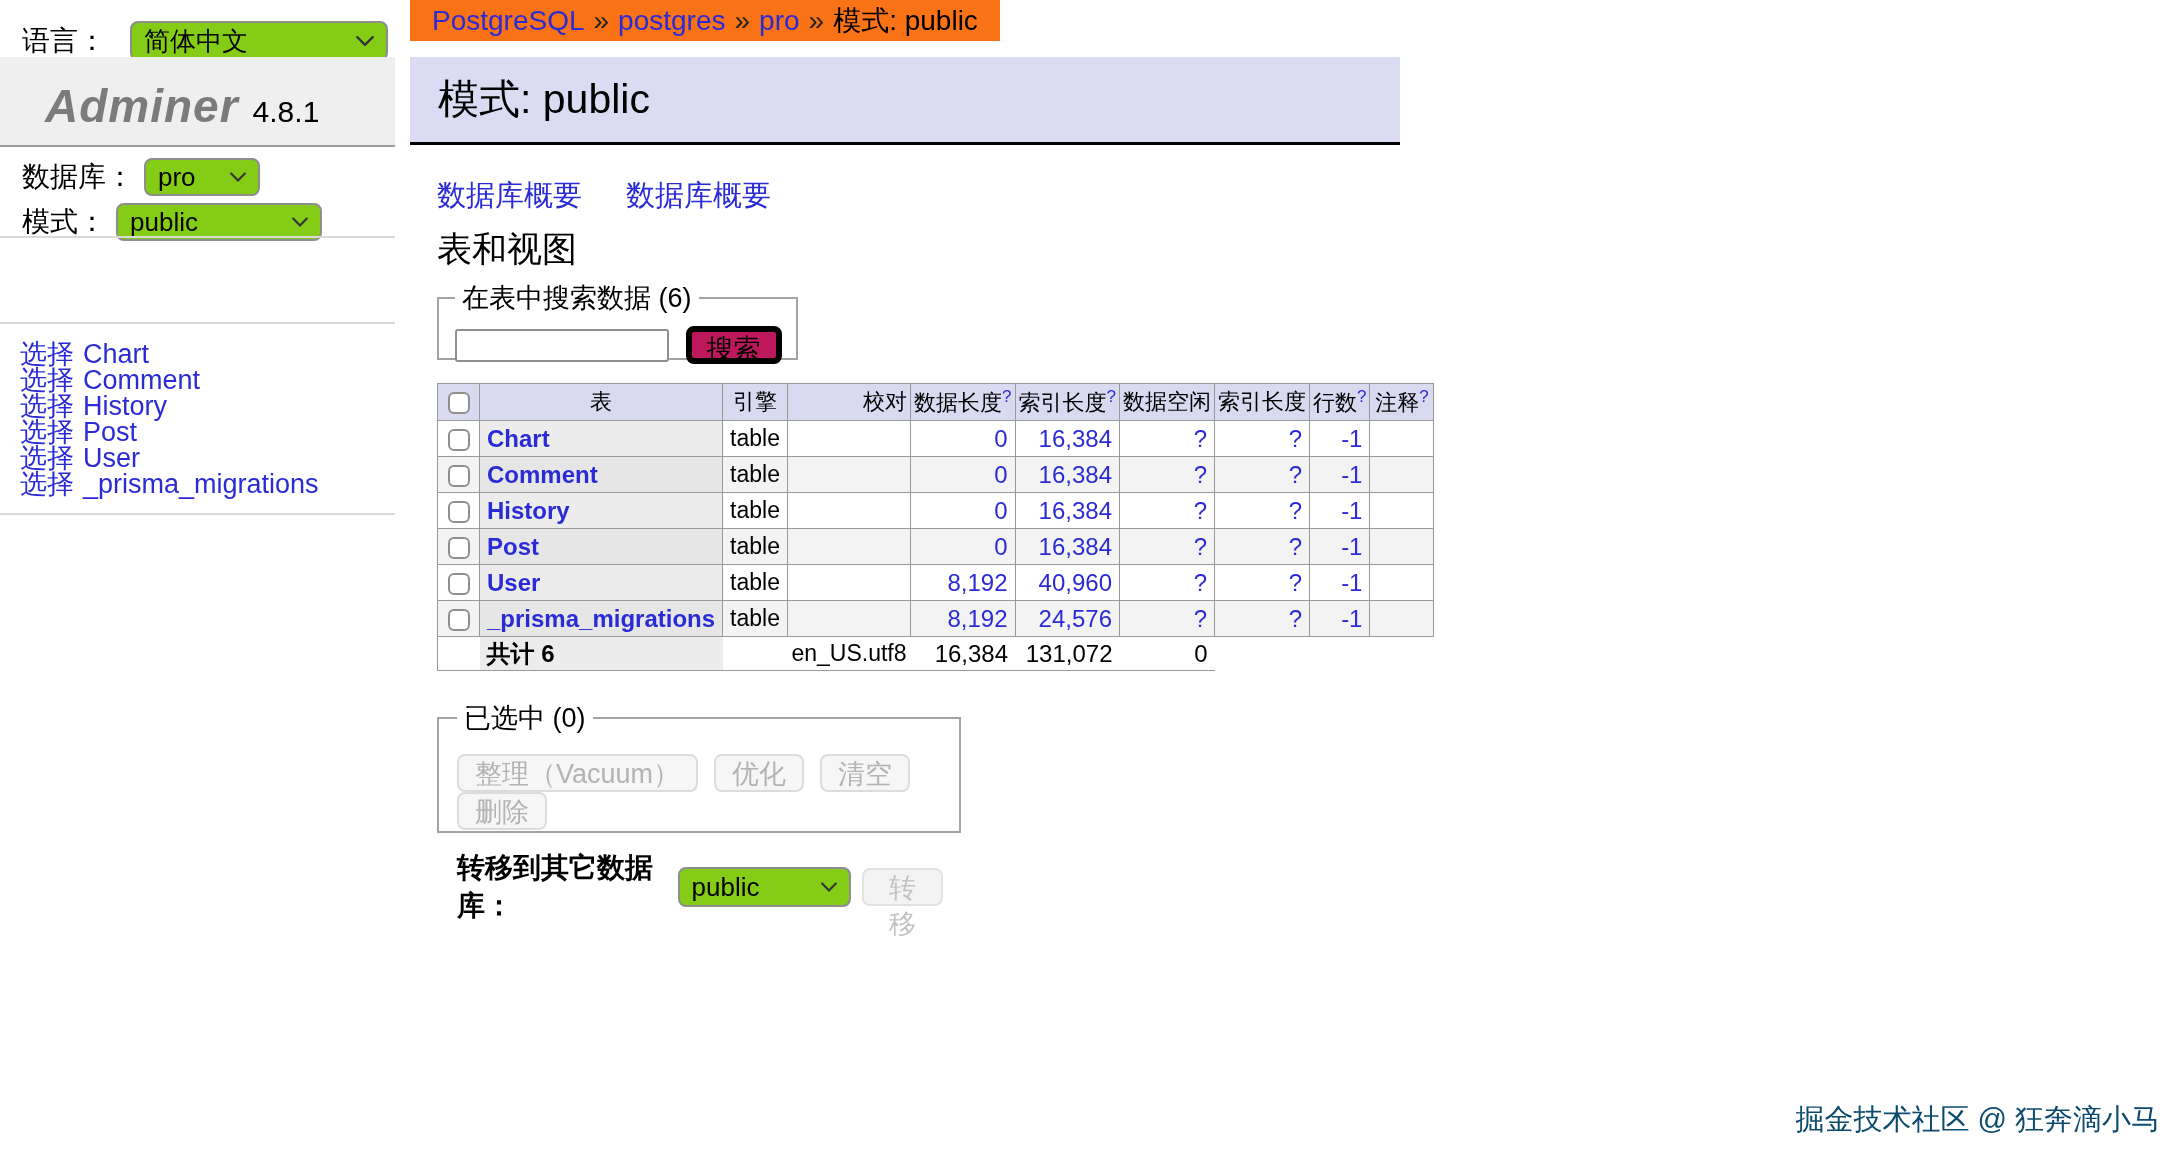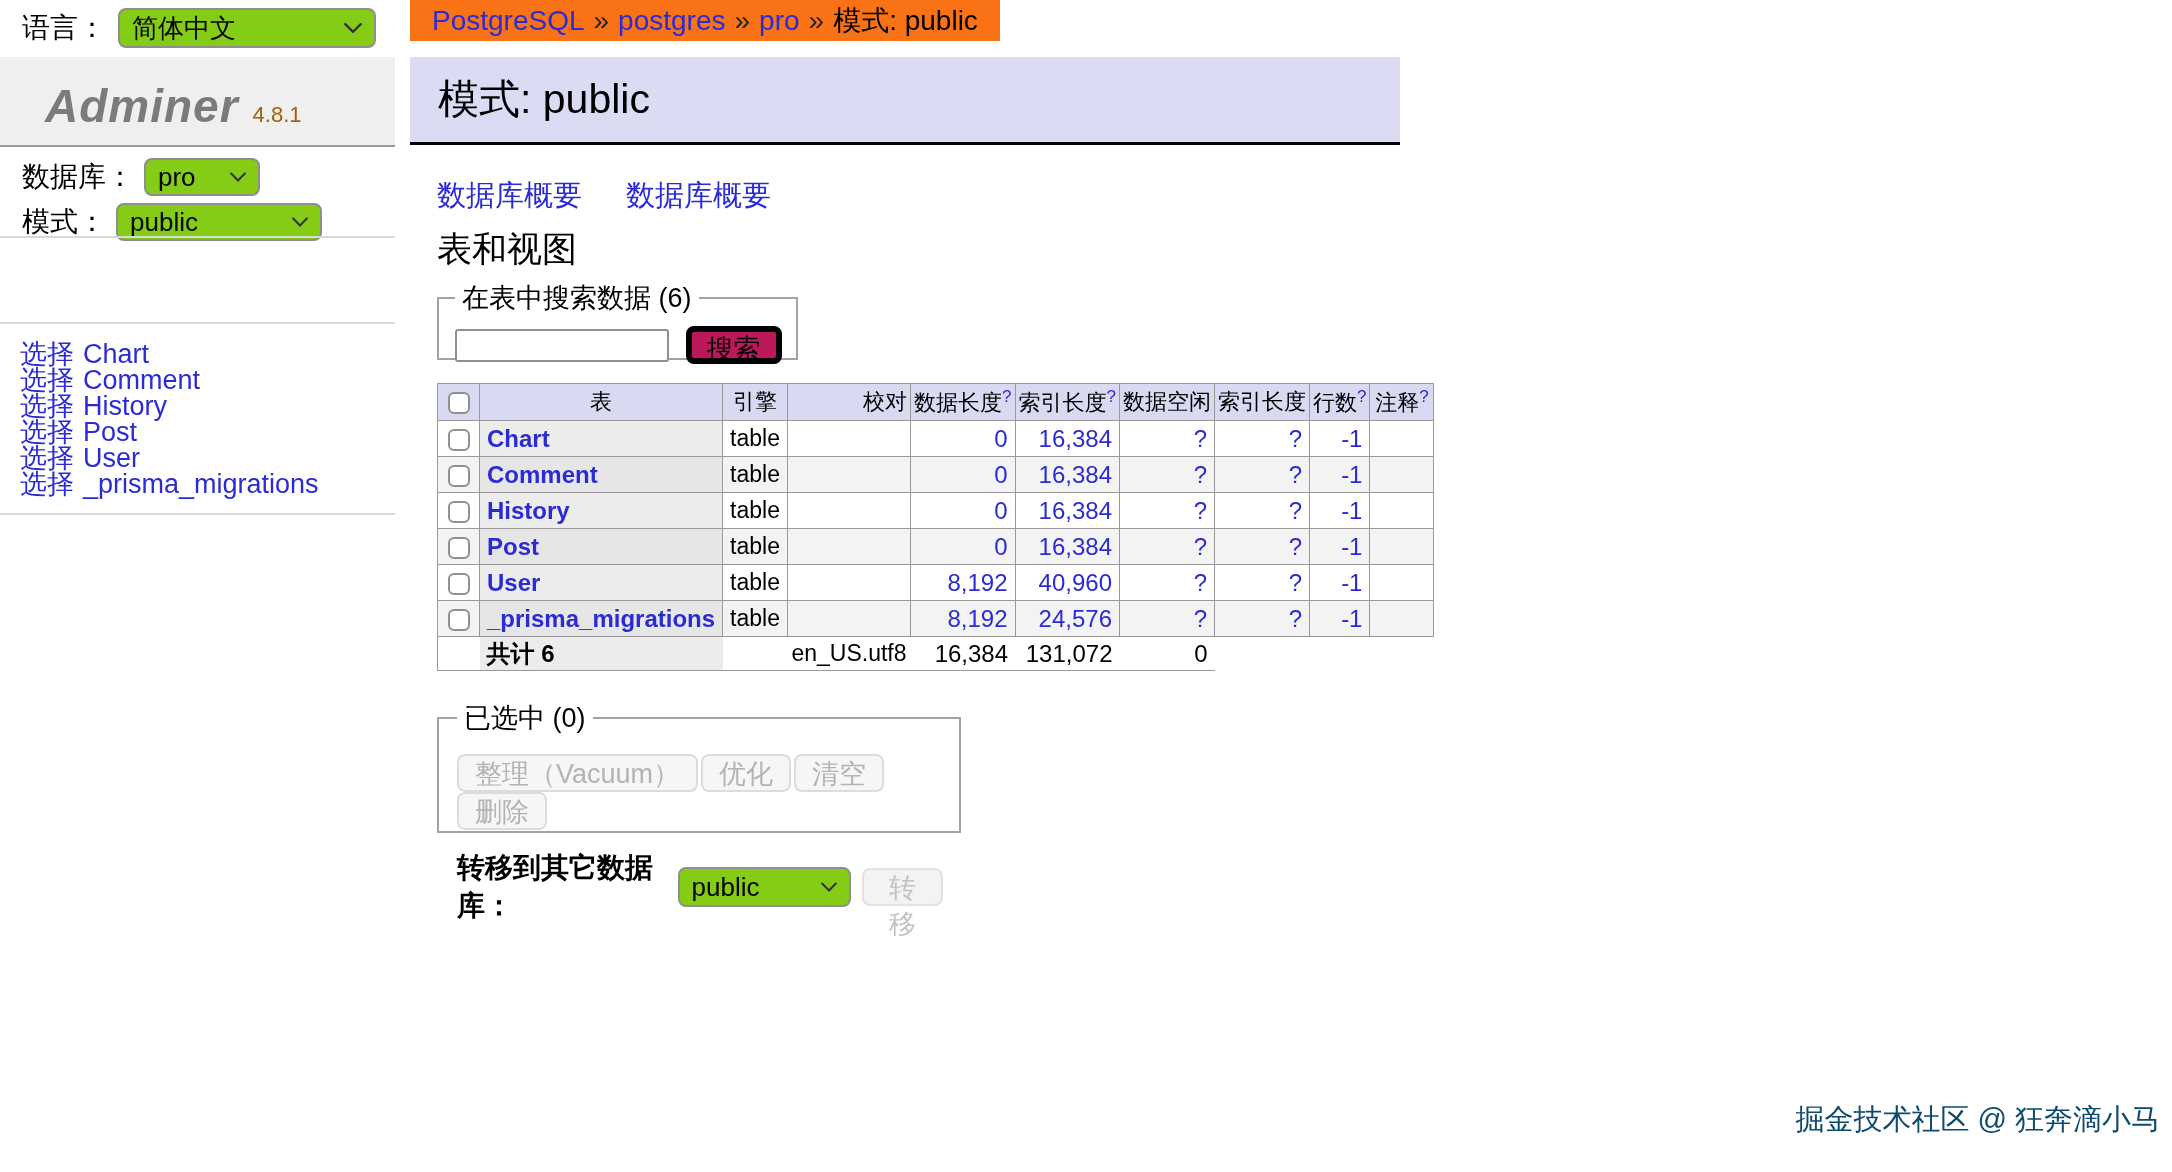--- a/index.html
+++ b/index.html
@@ -11,25 +11,25 @@
 
 .sel{position:relative;display:inline-block;background:#84cc16;border:2px solid #8e8e8e;border-radius:8px;height:40px;vertical-align:middle}
 .sel select{appearance:none;-webkit-appearance:none;border:none;background:transparent;width:100%;height:100%;font:inherit;font-size:26px;padding:0 44px 0 12px;color:#000;outline:none}
 .sel .chev{position:absolute;right:12px;top:50%;transform:translateY(-50%);pointer-events:none;display:flex}
 
 
 input[type=checkbox]{appearance:none;-webkit-appearance:none;width:22px;height:22px;border:2px solid #8f8f8f;border-radius:6px;background:#fff;vertical-align:middle;margin:0}
 
 
 #sidebar{position:absolute;left:0;top:0;width:395px;height:100%}
-.lang-row{position:absolute;left:22px;top:8px;display:flex;align-items:center;gap:12px;font-size:28px}
+.lang-row{position:absolute;left:22px;top:21px;display:flex;align-items:center;gap:24px;font-size:28px}
 .lang-row .sel{width:258px}
 .logo-band{position:absolute;left:0;top:57px;width:395px;height:90px;background:#efefef;border-bottom:2px solid #9a9a9a;display:flex;align-items:baseline;padding-left:45px;padding-top:22px}
 .logo-name{font-size:46px;font-style:italic;font-weight:bold;color:#7b7b7b;letter-spacing:1px}
-.logo-ver{font-size:22px;color:#a16207;margin-left:14px}
+.logo-ver{font-size:30px;color:#000000;margin-left:14px}
 .db-form{position:absolute;left:22px;top:158px;font-size:28px}
 .db-row{display:flex;align-items:center;gap:10px;margin-bottom:7px}
 .db-row .sel{height:38px}
 #db-select-wrap{width:116px}
 #schema-select-wrap{width:206px}
 .shr{position:absolute;left:0;width:395px;border:none;border-top:2px solid #d9d9d9}
 #hr1{top:236px}#hr2{top:322px}#hr3{top:513px}
 #actions{position:absolute;left:20px;top:251px;font-size:29px;line-height:29px}
 #actions .arow{margin-bottom:0;height:29px}
 #actions a{margin-right:42px}
@@ -65,21 +65,21 @@
 .num{text-align:right}
 .c-engine{font-size:23px}
 #tables-table tfoot td,#tables-table tfoot th{border:none;border-bottom:1px solid #999;height:34px}
 #tables-table tfoot .f-check{border-left:1px solid #999}
 #tables-table tfoot th.f-name{background:#ececec;font-weight:bold;text-align:left}
 #tables-table tfoot .f-coll{text-align:left;font-size:23px;padding:0 4px}
 #tables-table tfoot .f-num{text-align:right}
 
 
 #selected-fs{position:absolute;left:437px;top:700px;width:524px;height:133px;padding:12px 16px 0 18px}
-.dbtn{background:#f6f6f6;border:2px solid #dcdcdc;border-radius:8px;color:#b3b3b3;font-size:27px;height:38px;padding:0 16px;margin-right:3px;font-family:inherit}
+.dbtn{background:#f6f6f6;border:2px solid #dcdcdc;border-radius:8px;color:#b3b3b3;font-size:27px;height:38px;padding:0 16px;margin-right:16px;font-family:inherit}
 #selected-buttons{margin-top:6px}
 .move-row{margin-top:19px;display:flex;align-items:center;gap:11px;font-size:28px}
 .move-label{font-weight:bold}
 #move-select-wrap{width:208px;height:40px}
 .dbtn2{background:#f3f3f3;border:2px solid #e2e2e2;border-radius:8px;color:#c2c2c2;font-size:27px;height:38px;padding:0 16px;font-family:inherit}
 
 
 #watermark{position:absolute;right:12px;top:1100px;font-size:29px;color:#0c4a6e;text-shadow:2px 2px 1px #fff;white-space:nowrap}
 </style>
 </head>

